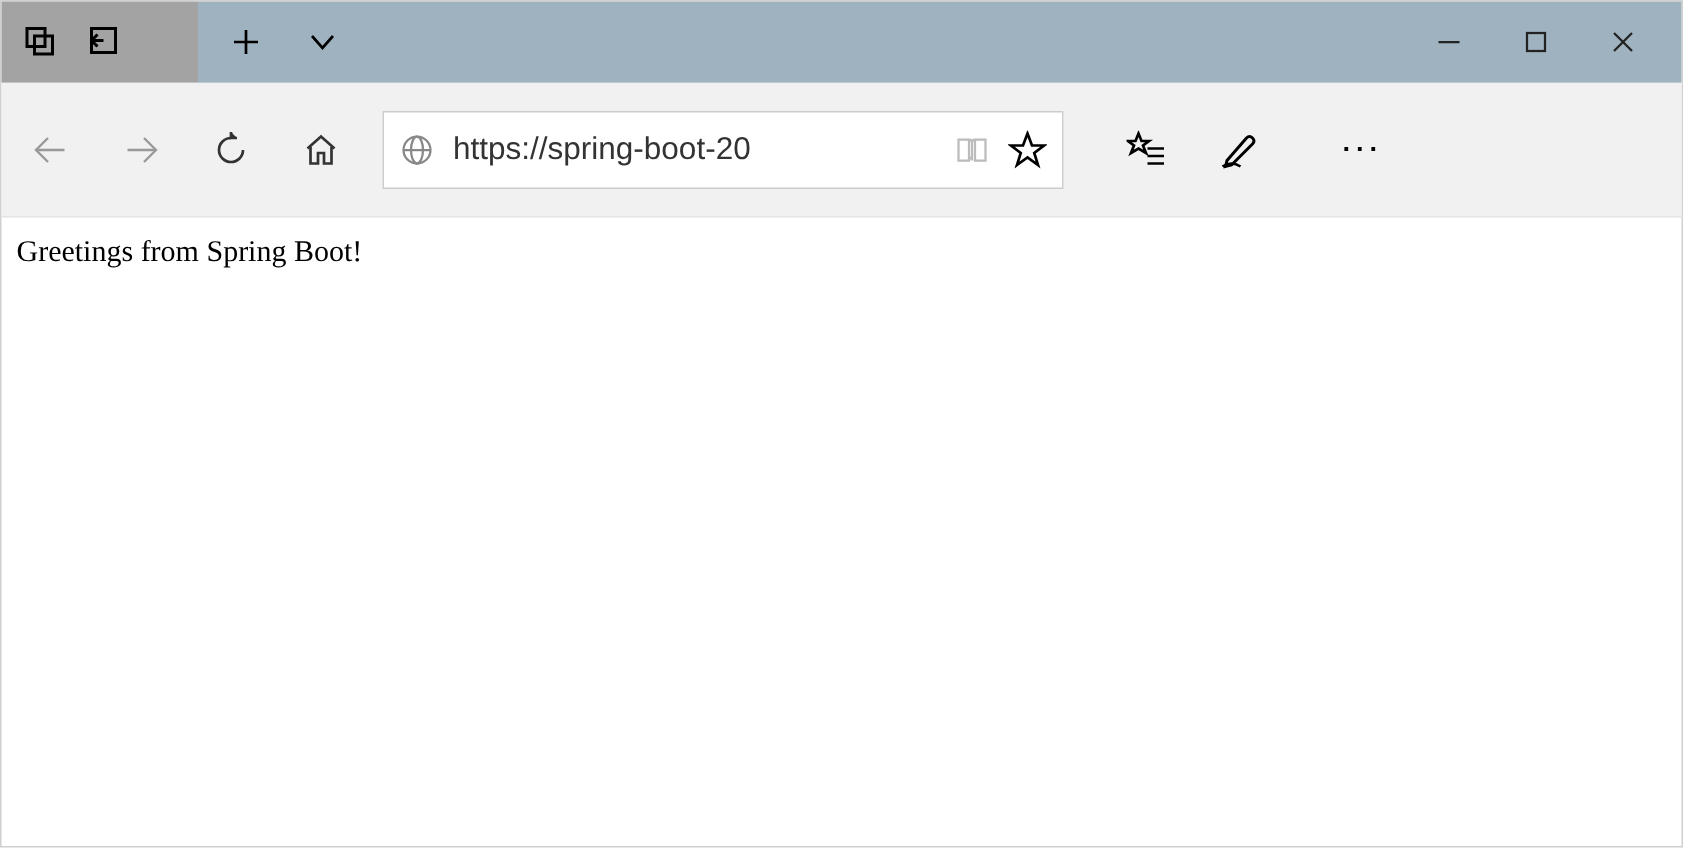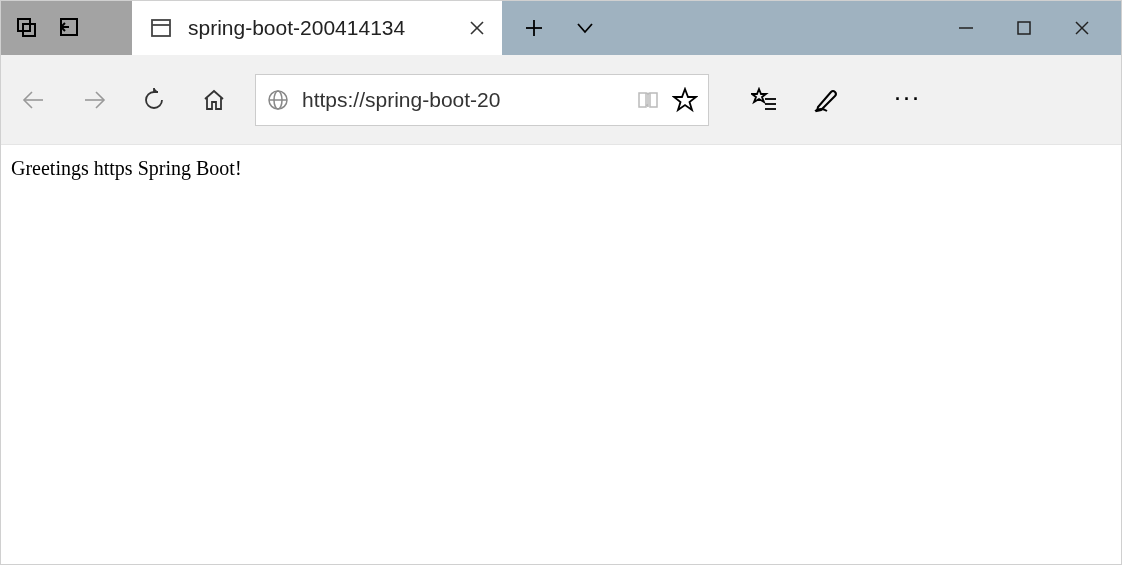--- a/index.html
+++ b/index.html
@@ -52,35 +52,20 @@
         </svg>
     </span>
     <span class="icon">
       <svg width="26" height="26" viewBox="0 0 26 26" fill="none" stroke="currentColor" stroke-width="2">
           <rect x="6" y="4" width="16" height="16"></rect>
           <path d="M14 12 L6 12 M6 12 L10 8 M6 12 L10 16"></path>
         </svg>
     </span>
   </div>
 
-  <div class="tab">
-    <span class="icon tab-icon">
-      <svg width="22" height="22" viewBox="0 0 22 22" fill="none" stroke="currentColor" stroke-width="1.8">
-          <rect x="2" y="3" width="18" height="16"></rect>
-          <line x1="2" y1="8" x2="20" y2="8"></line>
-        </svg>
-    </span>
-    <span class="tab-title">spring-boot-200414134</span>
-    <span class="icon tab-close">
-      <svg width="18" height="18" viewBox="0 0 18 18" fill="none" stroke="currentColor" stroke-width="1.6">
-          <line x1="3" y1="3" x2="15" y2="15"></line>
-          <line x1="15" y1="3" x2="3" y2="15"></line>
-        </svg>
-    </span>
-  </div>
 
   <div class="title-right">
     <span class="icon">
       <svg width="20" height="20" viewBox="0 0 20 20" fill="none" stroke="currentColor" stroke-width="1.8">
           <line x1="10" y1="2" x2="10" y2="18"></line>
           <line x1="2" y1="10" x2="18" y2="10"></line>
         </svg>
     </span>
     <span class="icon">
       <svg width="22" height="22" viewBox="0 0 22 22" fill="none" stroke="currentColor" stroke-width="1.8">
@@ -171,14 +156,14 @@
       <svg width="26" height="26" viewBox="0 0 26 26" fill="none" stroke="currentColor" stroke-width="2">
           <path d="M5 20 L4 24 L8 23 L22 9 Q24 7 22 5 Q20 3 18 5 Z"></path>
           <path d="M2 24 Q 8 20 14 24" stroke-width="1.8"></path>
         </svg>
     </span>
     <span class="icon more-icon" style="font-size:18px;">···</span>
   </div>
 </div>
 
 <div class="content">
-  <span>Greetings https Spring Boot!</span>
+  <span>Greetings from Spring Boot!</span>
 </div>
 
 </body></html>

